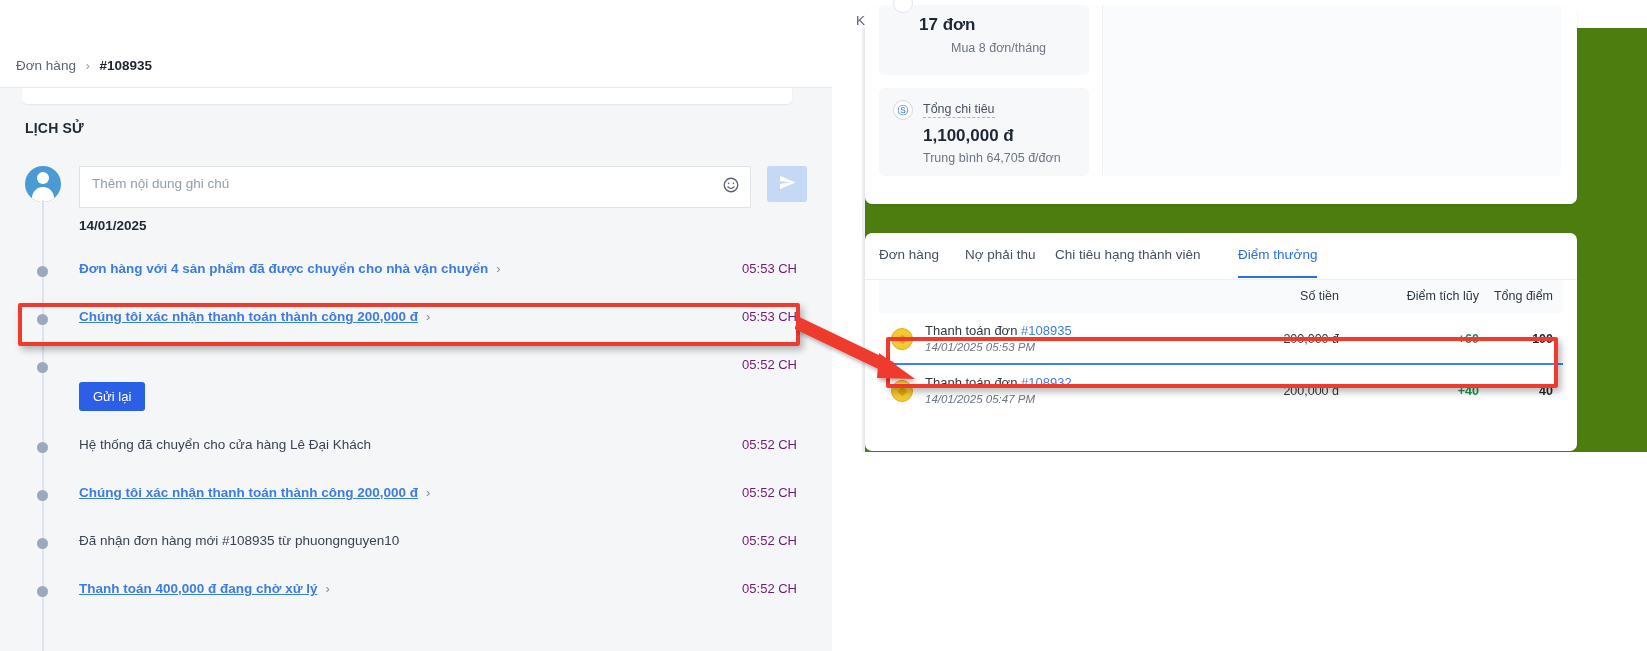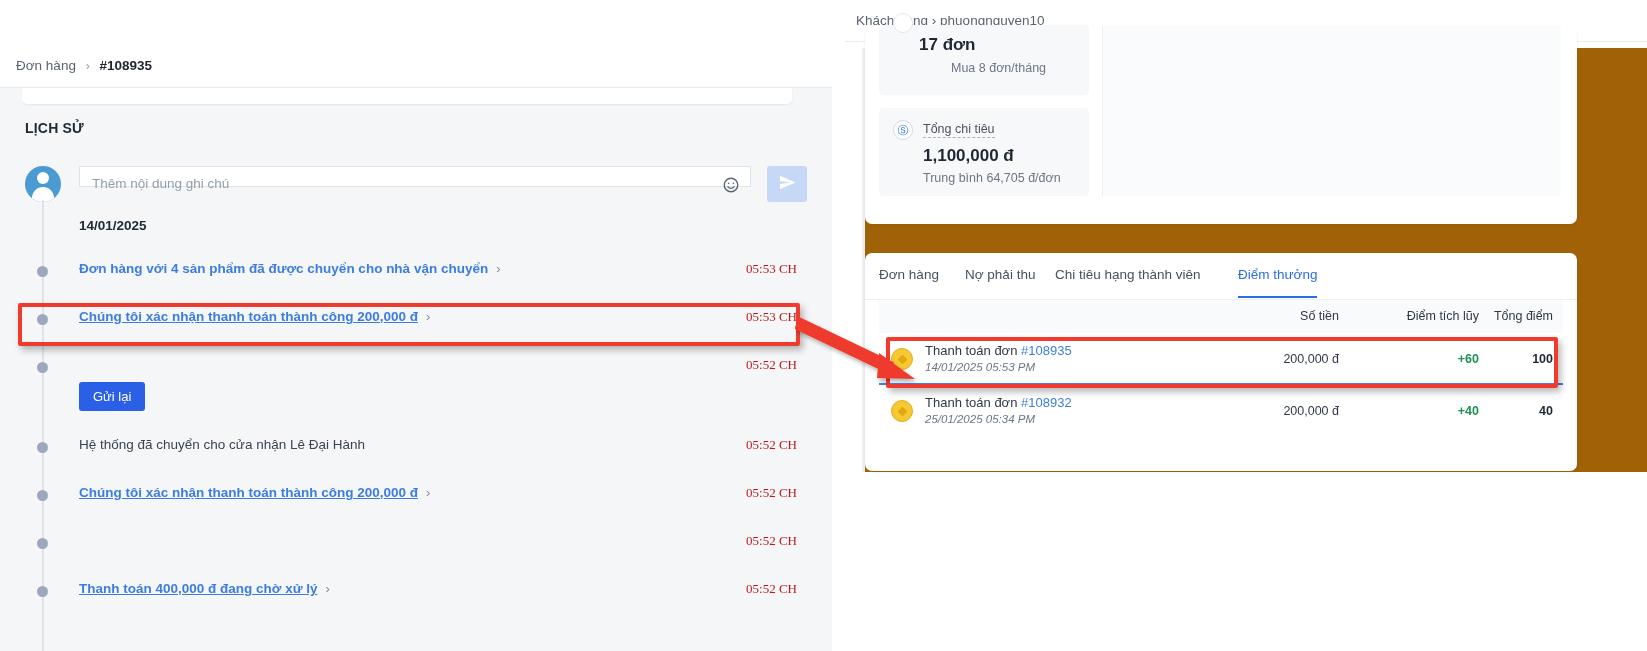--- a/index.html
+++ b/index.html
@@ -55,21 +55,21 @@
   }
   .avatar::before {
     content: ""; position: absolute; left: 50%; top: 6px; width: 12px; height: 12px;
     margin-left: -6px; border-radius: 50%; background: #ffffff;
   }
   .avatar::after {
     content: ""; position: absolute; left: 50%; top: 21px; width: 22px; height: 18px;
     margin-left: -11px; border-radius: 11px 11px 0 0; background: #ffffff;
   }
   .note-field {
-    position: absolute; left: 54px; top: 0; width: 672px; height: 21px;
+    position: absolute; left: 54px; top: 0; width: 672px; height: 42px;
     background: #ffffff; border: 1px solid #dfe3e8; border-radius: 0;
   }
   .note-placeholder {
     position: absolute; left: 12px; top: 9px; font-size: 13.5px; color: #919eab;
   }
   .emoji-icon {
     position: absolute; right: 10px; top: 9px; width: 18px; height: 18px;
     color: #5a6474;
   }
   .send-btn {
@@ -96,23 +96,22 @@
     border-radius: 50%; background: #9ca8bd;
   }
   .tl-text {
     position: absolute; left: 54px; top: 13px; font-size: 13.5px; color: #3c4451;
     white-space: nowrap;
   }
   .tl-text.link { color: #3d7de0; font-weight: 600; }
   .tl-text.link .uline { text-decoration: underline; }
   .tl-chev { color: #7d8da5; font-size: 13px; margin-left: 8px; font-weight: 400; }
   .tl-time {
-    position: absolute; right: 10px; top: 13px; font-size: 13px; color: #b91c1c;
+    position: absolute; right: 10px; top: 13px; font-size: 13px; color: #701a75;
     white-space: nowrap;
-    font-family: Liberation Serif, serif;
   }
   .tl-btn {
     position: absolute; left: 54px; top: 38px;
     background: #2a5fe6; color: #ffffff; border: none; border-radius: 3px;
     font-family: "Liberation Sans", sans-serif;
     font-size: 13px; padding: 7px 14px; cursor: default;
   }
 
   
   .right-window {
@@ -121,22 +120,22 @@
   }
   .right-topbar {
     position: absolute; left: 0; top: 0; width: 802px; height: 42px;
     background: #ffffff; border-bottom: 1px solid #e8eaed;
   }
   .right-breadcrumb {
     position: absolute; left: 11px; top: 13px; font-size: 13.5px; color: #5c6370;
     white-space: nowrap;
   }
   .right-body {
-    position: absolute; left: 0; top: 48px; width: 802px; height: 424px;
-    background: #a16207;
+    position: absolute; left: 0; top: 28px; width: 802px; height: 424px;
+    background: #4d7c0f;
   }
   .right-railstrip {
     position: absolute; left: 0; top: 0; width: 17px; height: 424px;
     background: #ffffff;
   }
   .right-railstrip2 {
     position: absolute; left: 17px; top: 0; width: 3px; height: 424px;
     background: #eceff3;
   }
 
@@ -304,32 +303,33 @@
           </div>
 
           <div class="tl-item tall">
             <span class="tl-dot"></span>
             <span class="tl-time">05:52 CH</span>
             <button class="tl-btn">Gửi lại</button>
           </div>
 
           <div class="tl-item">
             <span class="tl-dot"></span>
-            <span class="tl-text">Hệ thống đã chuyển cho cửa nhận Lê Đại Hành</span>
+            <span class="tl-text">Hệ thống đã chuyển cho cửa hàng Lê Đại Khách</span>
             <span class="tl-time">05:52 CH</span>
           </div>
 
           <div class="tl-item">
             <span class="tl-dot"></span>
             <span class="tl-text link"><span class="uline">Chúng tôi xác nhận thanh toán thành công 200,000 đ</span><span class="tl-chev">›</span></span>
             <span class="tl-time">05:52 CH</span>
           </div>
 
           <div class="tl-item">
             <span class="tl-dot"></span>
+            <span class="tl-text">Đã nhận đơn hàng mới #108935 từ phuongnguyen10</span>
             <span class="tl-time">05:52 CH</span>
           </div>
 
           <div class="tl-item">
             <span class="tl-dot"></span>
             <span class="tl-text link"><span class="uline">Thanh toán 400,000 đ đang chờ xử lý</span><span class="tl-chev">›</span></span>
             <span class="tl-time">05:52 CH</span>
           </div>
 
         </div>
@@ -394,21 +394,21 @@
           <span class="td pos" style="left:470px; width:130px;">+60</span>
           <span class="td total" style="left:570px; width:104px;">100</span>
         </div>
 
         <div class="tr r1">
           <span class="coin">
               <i></i>
             </span>
           <span class="tr-title"><span>Thanh toán đơn</span>
             <span class="ordno">#108932</span></span>
-          <span class="tr-sub">25/01/2025 05:34 PM</span>
+          <span class="tr-sub">14/01/2025 05:47 PM</span>
           <span class="td" style="left:340px; width:120px;">200,000 đ</span>
           <span class="td pos" style="left:470px; width:130px;">+40</span>
           <span class="td total" style="left:570px; width:104px;">40</span>
         </div>
       </div>
     </div>
   </div>
 
   <div class="anno-box anno-left"></div>
   <div class="anno-box anno-right"></div>

